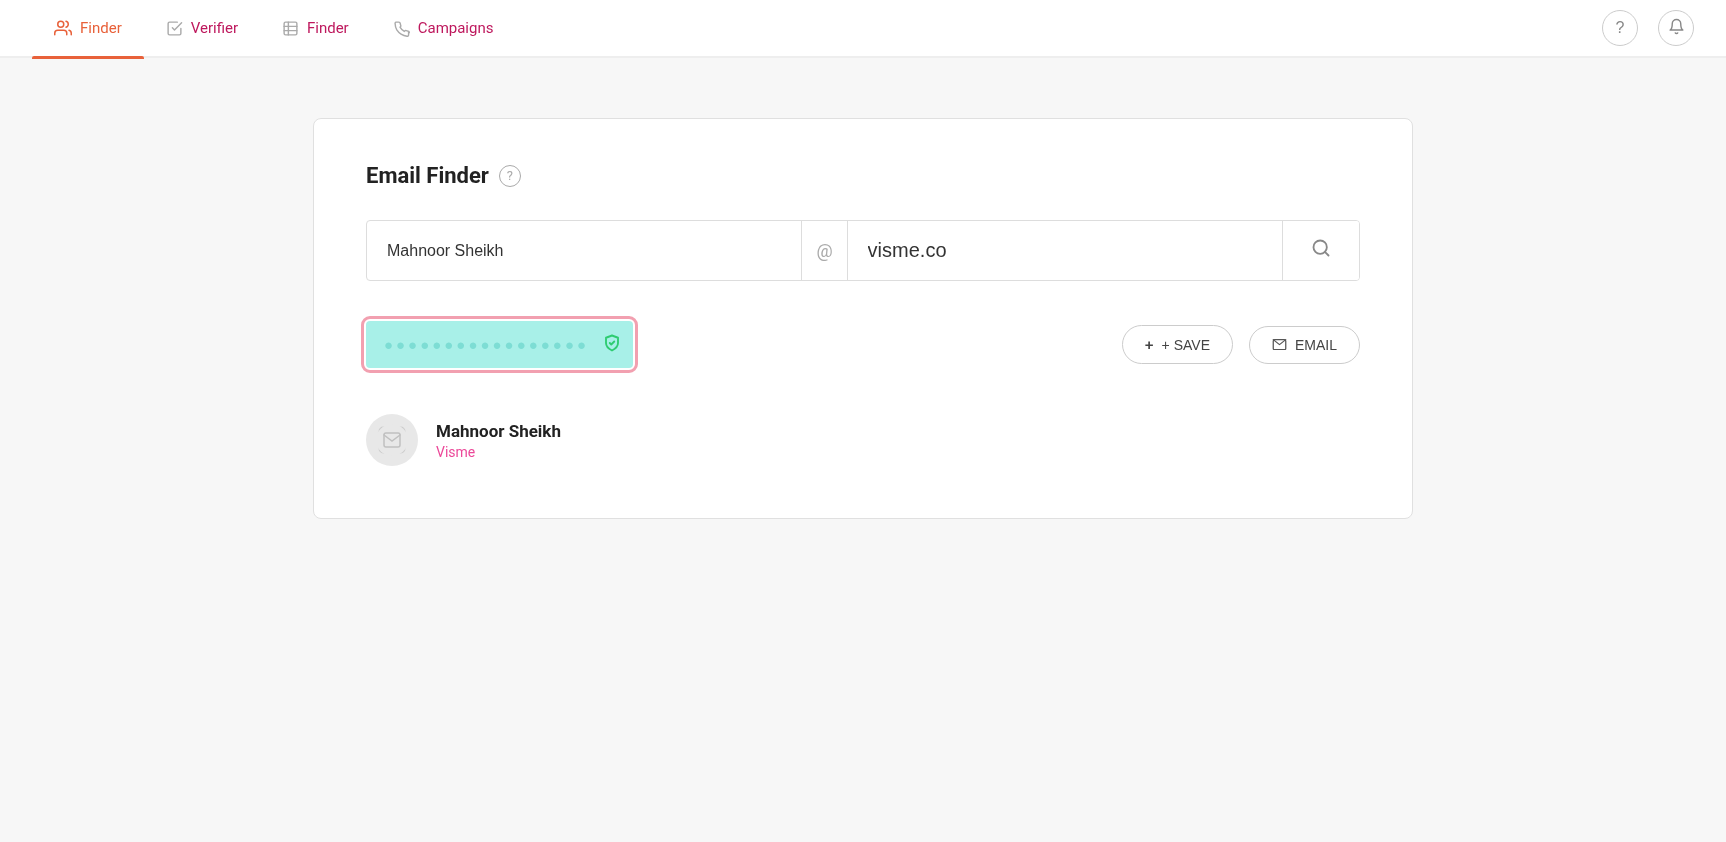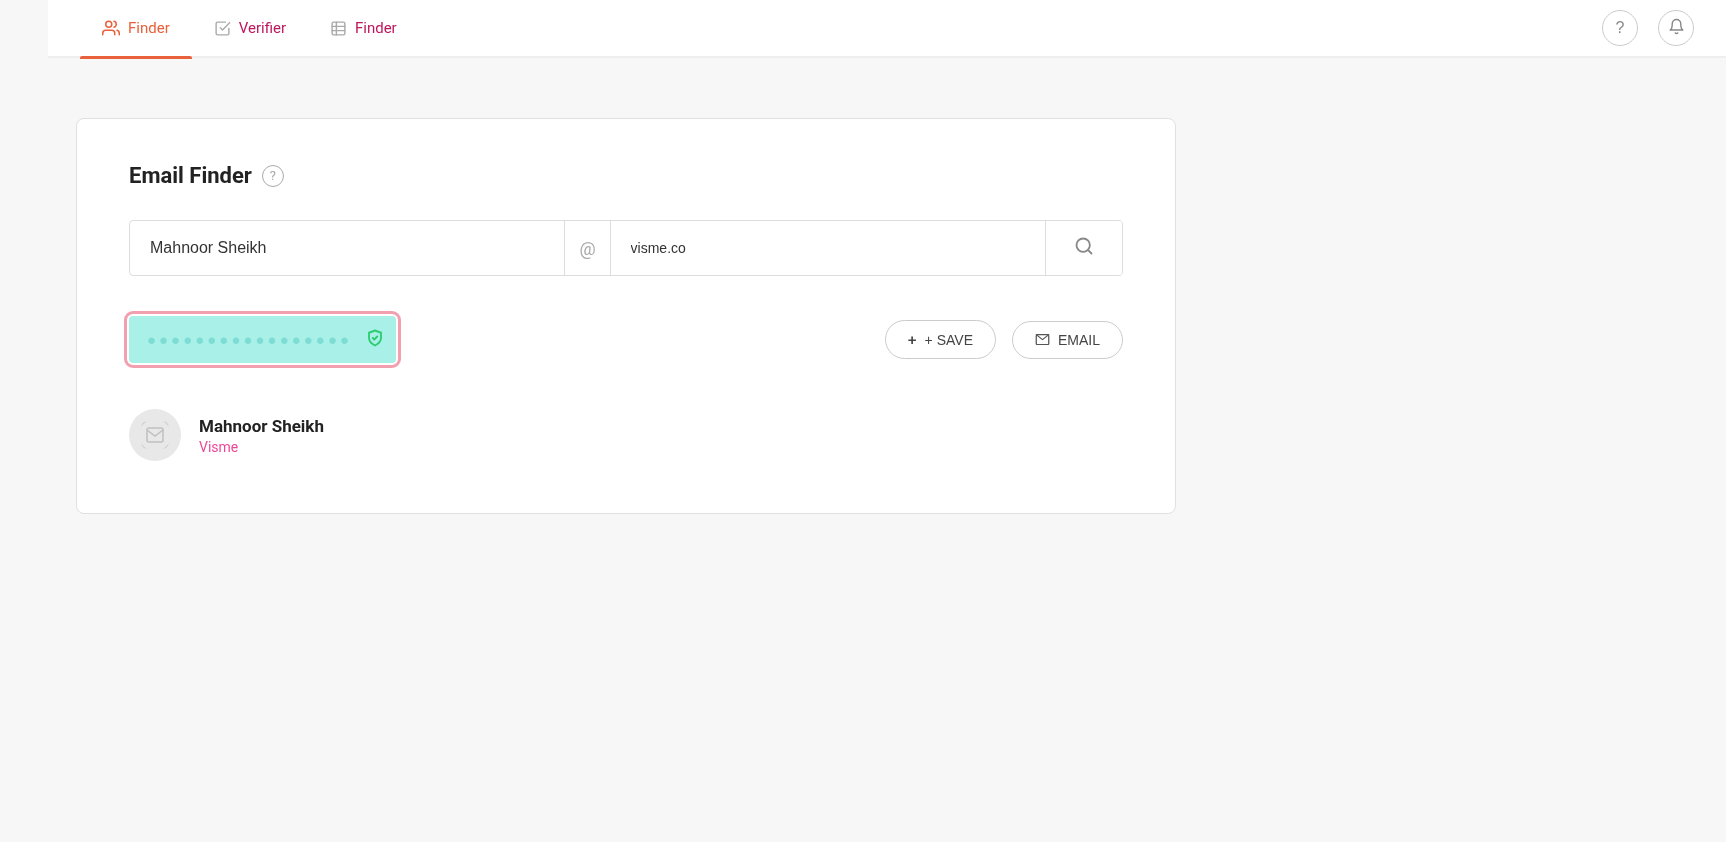--- a/index.html
+++ b/index.html
@@ -13,21 +13,20 @@
 
     
     .nav {
       background: #fff;
       border-bottom: 2px solid #eee;
       display: flex;
       align-items: center;
       padding: 0 32px;
       height: 58px;
       position: relative;
-      margin-left: 48px;
     }
     .nav-items {
       display: flex;
       align-items: center;
       gap: 0;
       flex: 1;
     }
     .nav-item {
       display: flex;
       align-items: center;
@@ -77,21 +76,21 @@
       cursor: pointer;
       font-size: 16px;
       color: #888;
     }
 
     
     .main {
       padding: 60px 76px;
       display: flex;
       flex-direction: column;
-      align-items: flex-start;
+      align-items: center;
     }
 
     
     .card {
       background: #fff;
       border: 1px solid #e0e0e0;
       border-radius: 8px;
       width: 1100px;
       padding: 44px 52px 52px 52px;
     }
@@ -148,21 +147,21 @@
       color: #aaa;
       border-left: 1px solid #ddd;
       border-right: 1px solid #ddd;
       background: #fff;
     }
     .search-domain-input {
       flex: 1;
       padding: 18px 20px;
       border: none;
       outline: none;
-      font-size: 14px;
+      font-size: 20px;
       color: #333;
       background: transparent;
     }
     .search-btn {
       padding: 0 28px;
       border: none;
       border-left: 1px solid #ddd;
       background: #fff;
       cursor: pointer;
       display: flex;
@@ -285,20 +284,28 @@
           <rect x="3" y="3" width="18" height="18" rx="2" ry="2"></rect>
           <line x1="3" y1="9" x2="21" y2="9"></line>
           <line x1="3" y1="15" x2="21" y2="15"></line>
           <line x1="9" y1="3" x2="9" y2="21"></line>
         </svg>
       </span>
       <span>Finder</span>
     </a>
 
 
+    <a class="nav-item">
+      <span class="nav-icon">
+        <svg width="17" height="17" viewBox="0 0 24 24" fill="none" stroke="#aaa" stroke-width="2" stroke-linecap="round" stroke-linejoin="round">
+          <path d="M22 16.92V21a2 2 0 0 1-2.18 2A19.79 19.79 0 0 1 11.37 20a19.5 19.5 0 0 1-6-6A19.79 19.79 0 0 1 3 5.18 2 2 0 0 1 4.11 3h4.09a2 2 0 0 1 2 1.72c.127.96.361 1.903.7 2.81a2 2 0 0 1-.45 2.11L9.91 10.1A16 16 0 0 0 16 16.13l.46-.58a2 2 0 0 1 2.11-.45c.907.339 1.85.573 2.81.7A2 2 0 0 1 23 17.92z"></path>
+        </svg>
+      </span>
+      <span>Campaigns</span>
+    </a>
   </div>
 
   <div class="nav-right">
     <button class="nav-right-btn">
       <span>?</span>
     </button>
     <button class="nav-right-btn">
       <span>
         <svg width="17" height="17" viewBox="0 0 24 24" fill="none" stroke="#888" stroke-width="2" stroke-linecap="round" stroke-linejoin="round">
           <path d="M18 8A6 6 0 0 0 6 8c0 7-3 9-3 9h18s-3-2-3-9"></path>

